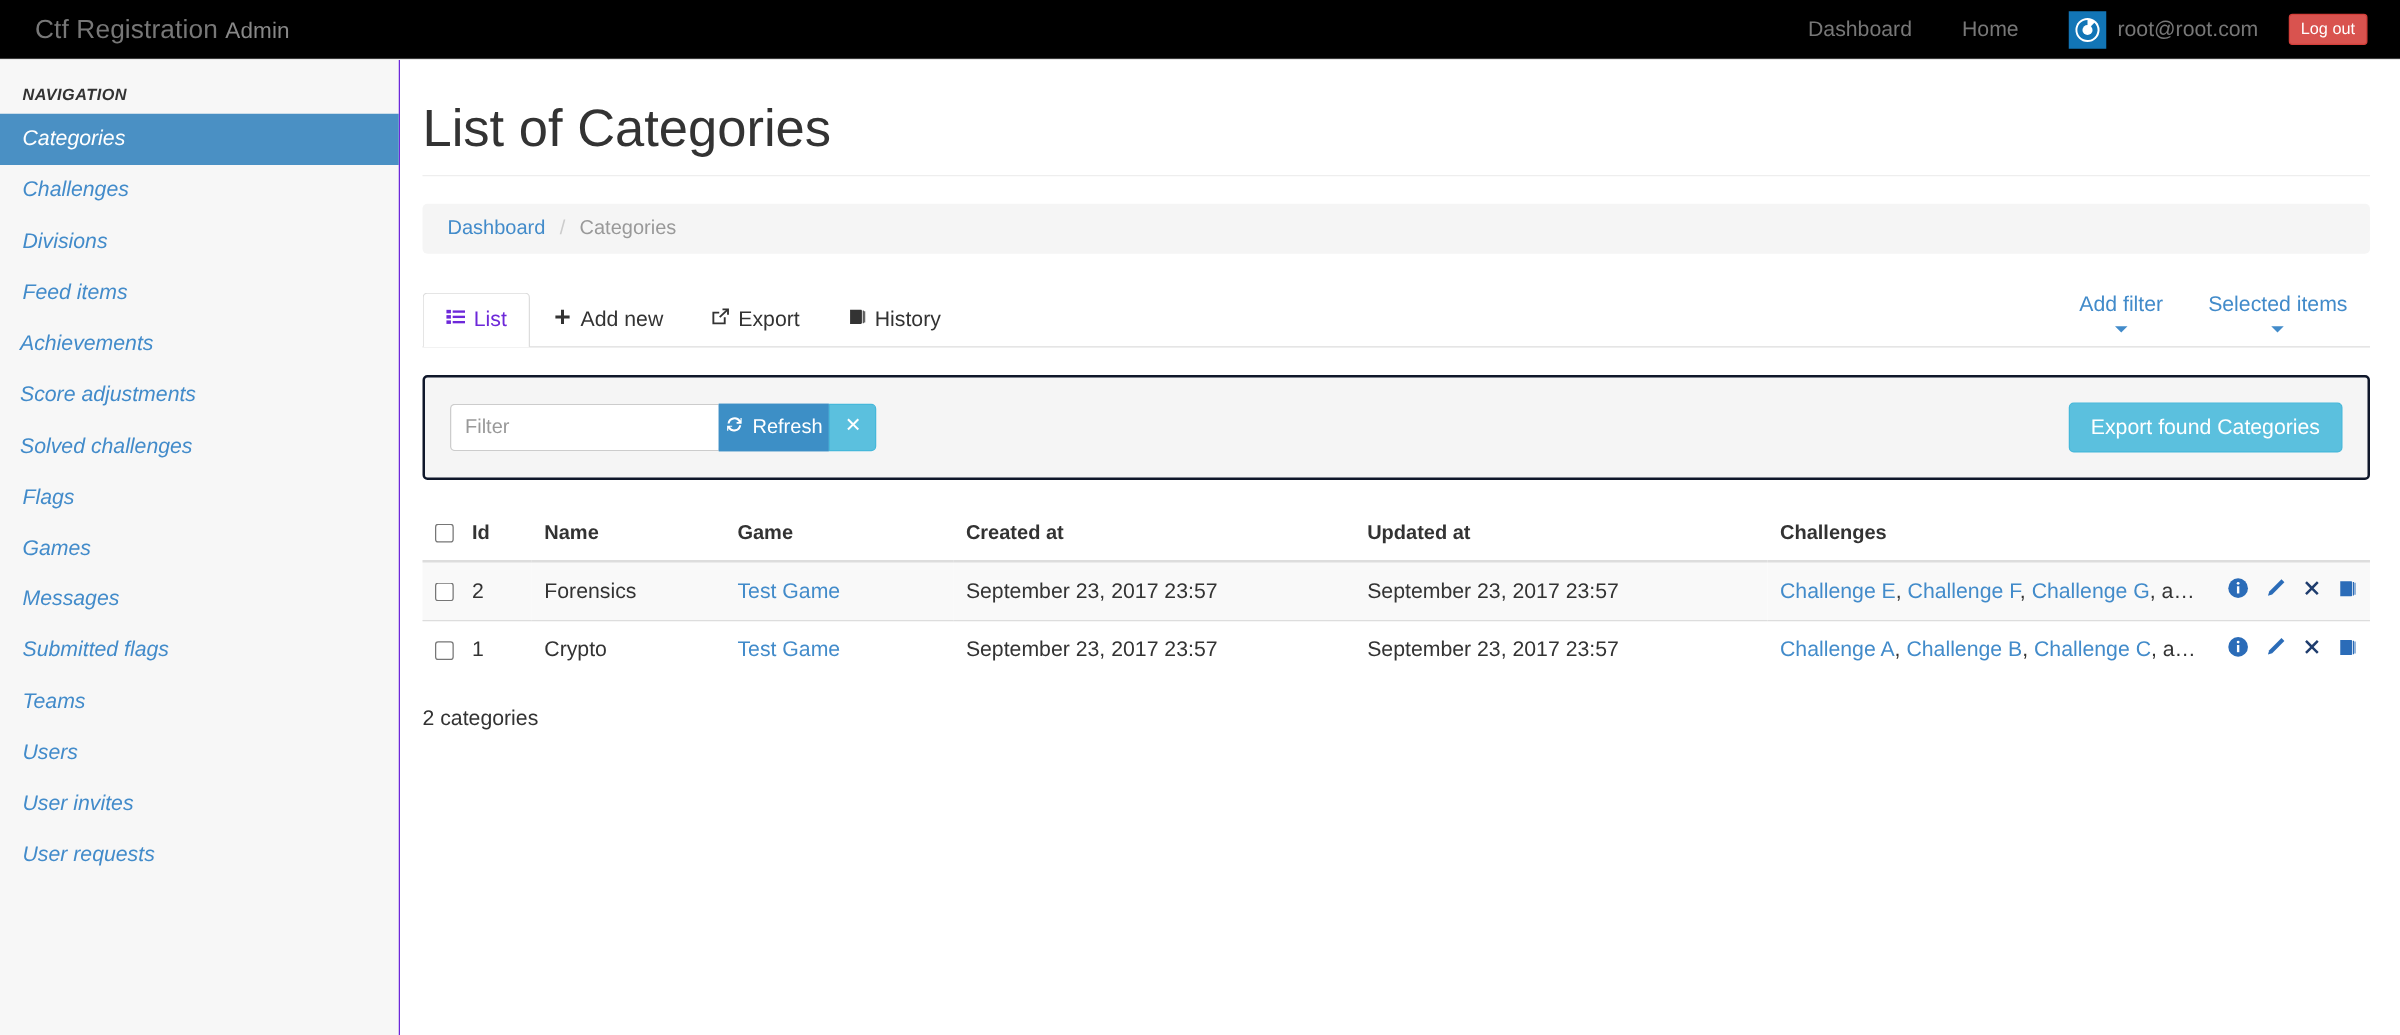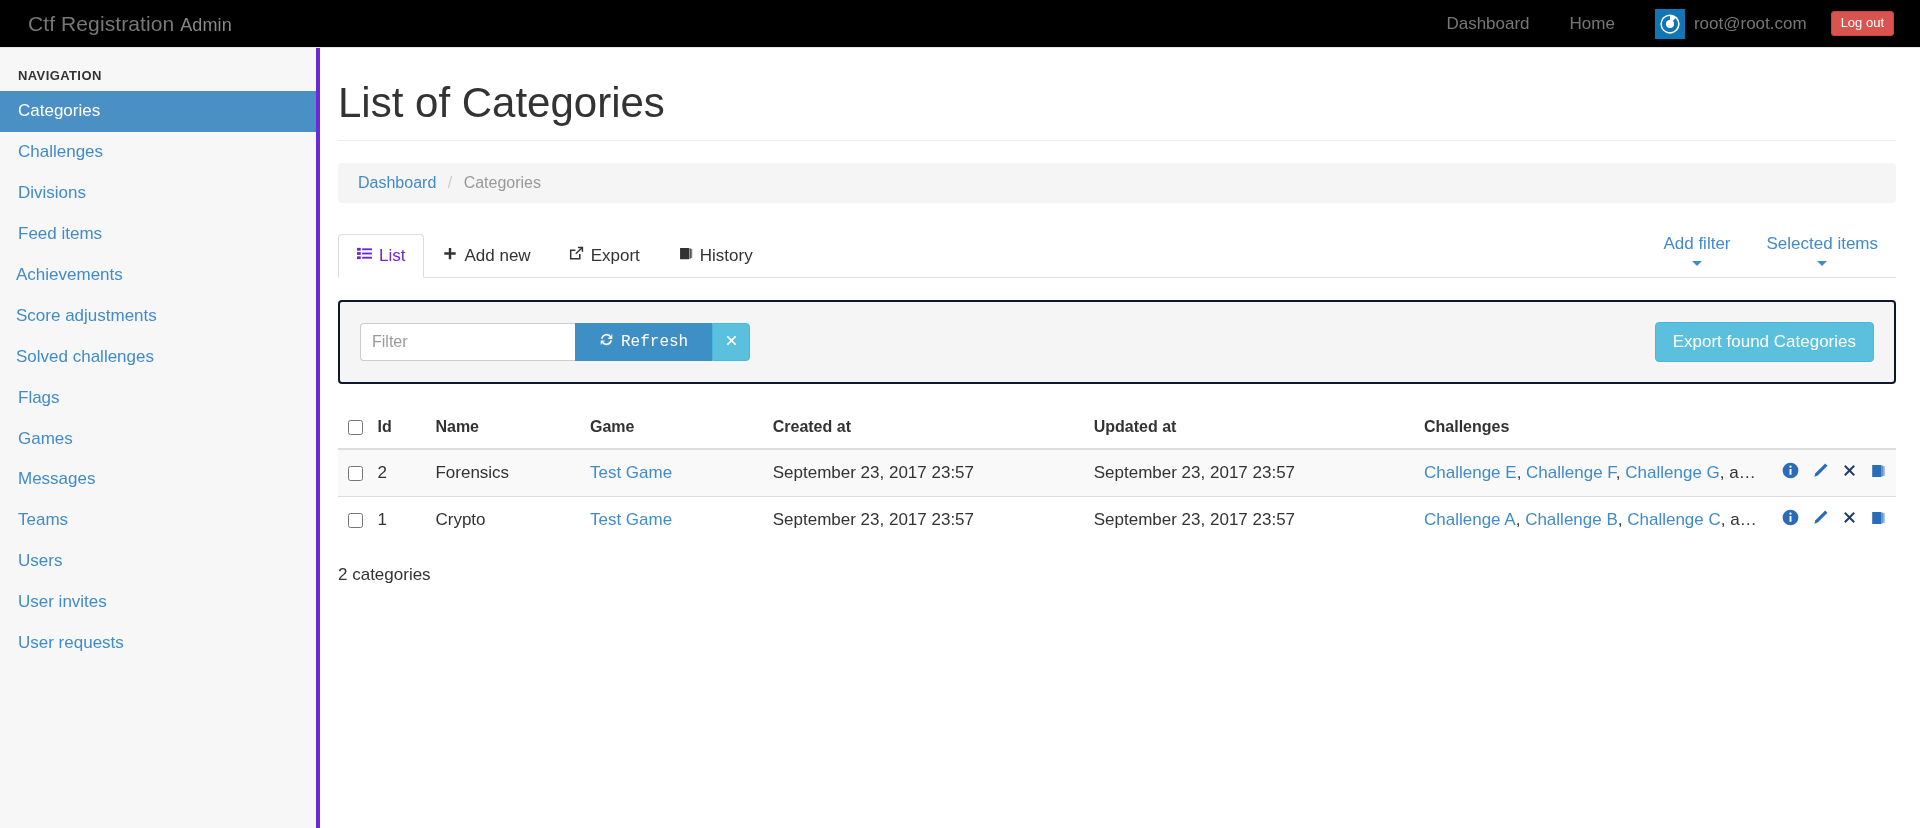--- a/index.html
+++ b/index.html
@@ -72,22 +72,23 @@
     white-space: nowrap;
     margin-left: 10px;
   }
 
   
   .page { display: flex; height: 780px; }
   .sidebar {
     width: 320px;
     flex: 0 0 320px;
     background: #f7f7f7;
-    border-right: 4px solid #6d28d9;
+    border-right: 1px solid #6d28d9;
     padding-top: 10px;
+    font-style: italic;
   }
   .nav-header {
     font-size: 13px;
     font-weight: bold;
     color: #333333;
     padding: 10px 18px 8px;
     letter-spacing: 0.4px;
   }
   .side-item {
     display: block;
@@ -200,23 +201,23 @@
     color: #555555;
     background: #ffffff;
     outline: none;
   }
   .filter-input::placeholder { color: #999999; }
   .btn-refresh {
     background: #3d8fc6;
     border: 1px solid #3d8fc6;
     color: #ffffff;
     font-size: 16px;
-    font-family: Liberation Mono, monospace;
+    font-family: Liberation Sans, sans-serif;
     height: 38px;
-    padding: 0 23px;
+    padding: 0 4px;
     cursor: pointer;
     display: flex; align-items: center; gap: 7px;
     white-space: nowrap;
   }
   .btn-clear {
     background: #5bc0de;
     border: 1px solid #46b8da;
     color: #ffffff;
     font-size: 16px;
     font-family: inherit;
@@ -329,20 +330,21 @@
         <a class="side-item active" href="#"><span>Categories</span></a>
         <a class="side-item" href="#"><span>Challenges</span></a>
         <a class="side-item" href="#"><span>Divisions</span></a>
         <a class="side-item" href="#"><span>Feed items</span></a>
         <a class="side-item sub" href="#"><span>Achievements</span></a>
         <a class="side-item sub" href="#"><span>Score adjustments</span></a>
         <a class="side-item sub" href="#"><span>Solved challenges</span></a>
         <a class="side-item" href="#"><span>Flags</span></a>
         <a class="side-item" href="#"><span>Games</span></a>
         <a class="side-item" href="#"><span>Messages</span></a>
+        <a class="side-item" href="#"><span>Submitted flags</span></a>
         <a class="side-item" href="#"><span>Teams</span></a>
         <a class="side-item" href="#"><span>Users</span></a>
         <a class="side-item" href="#"><span>User invites</span></a>
         <a class="side-item" href="#"><span>User requests</span></a>
       </div>
   </div>
 
   <div class="content">
     <h1 class="page-title">List of Categories</h1>
 

